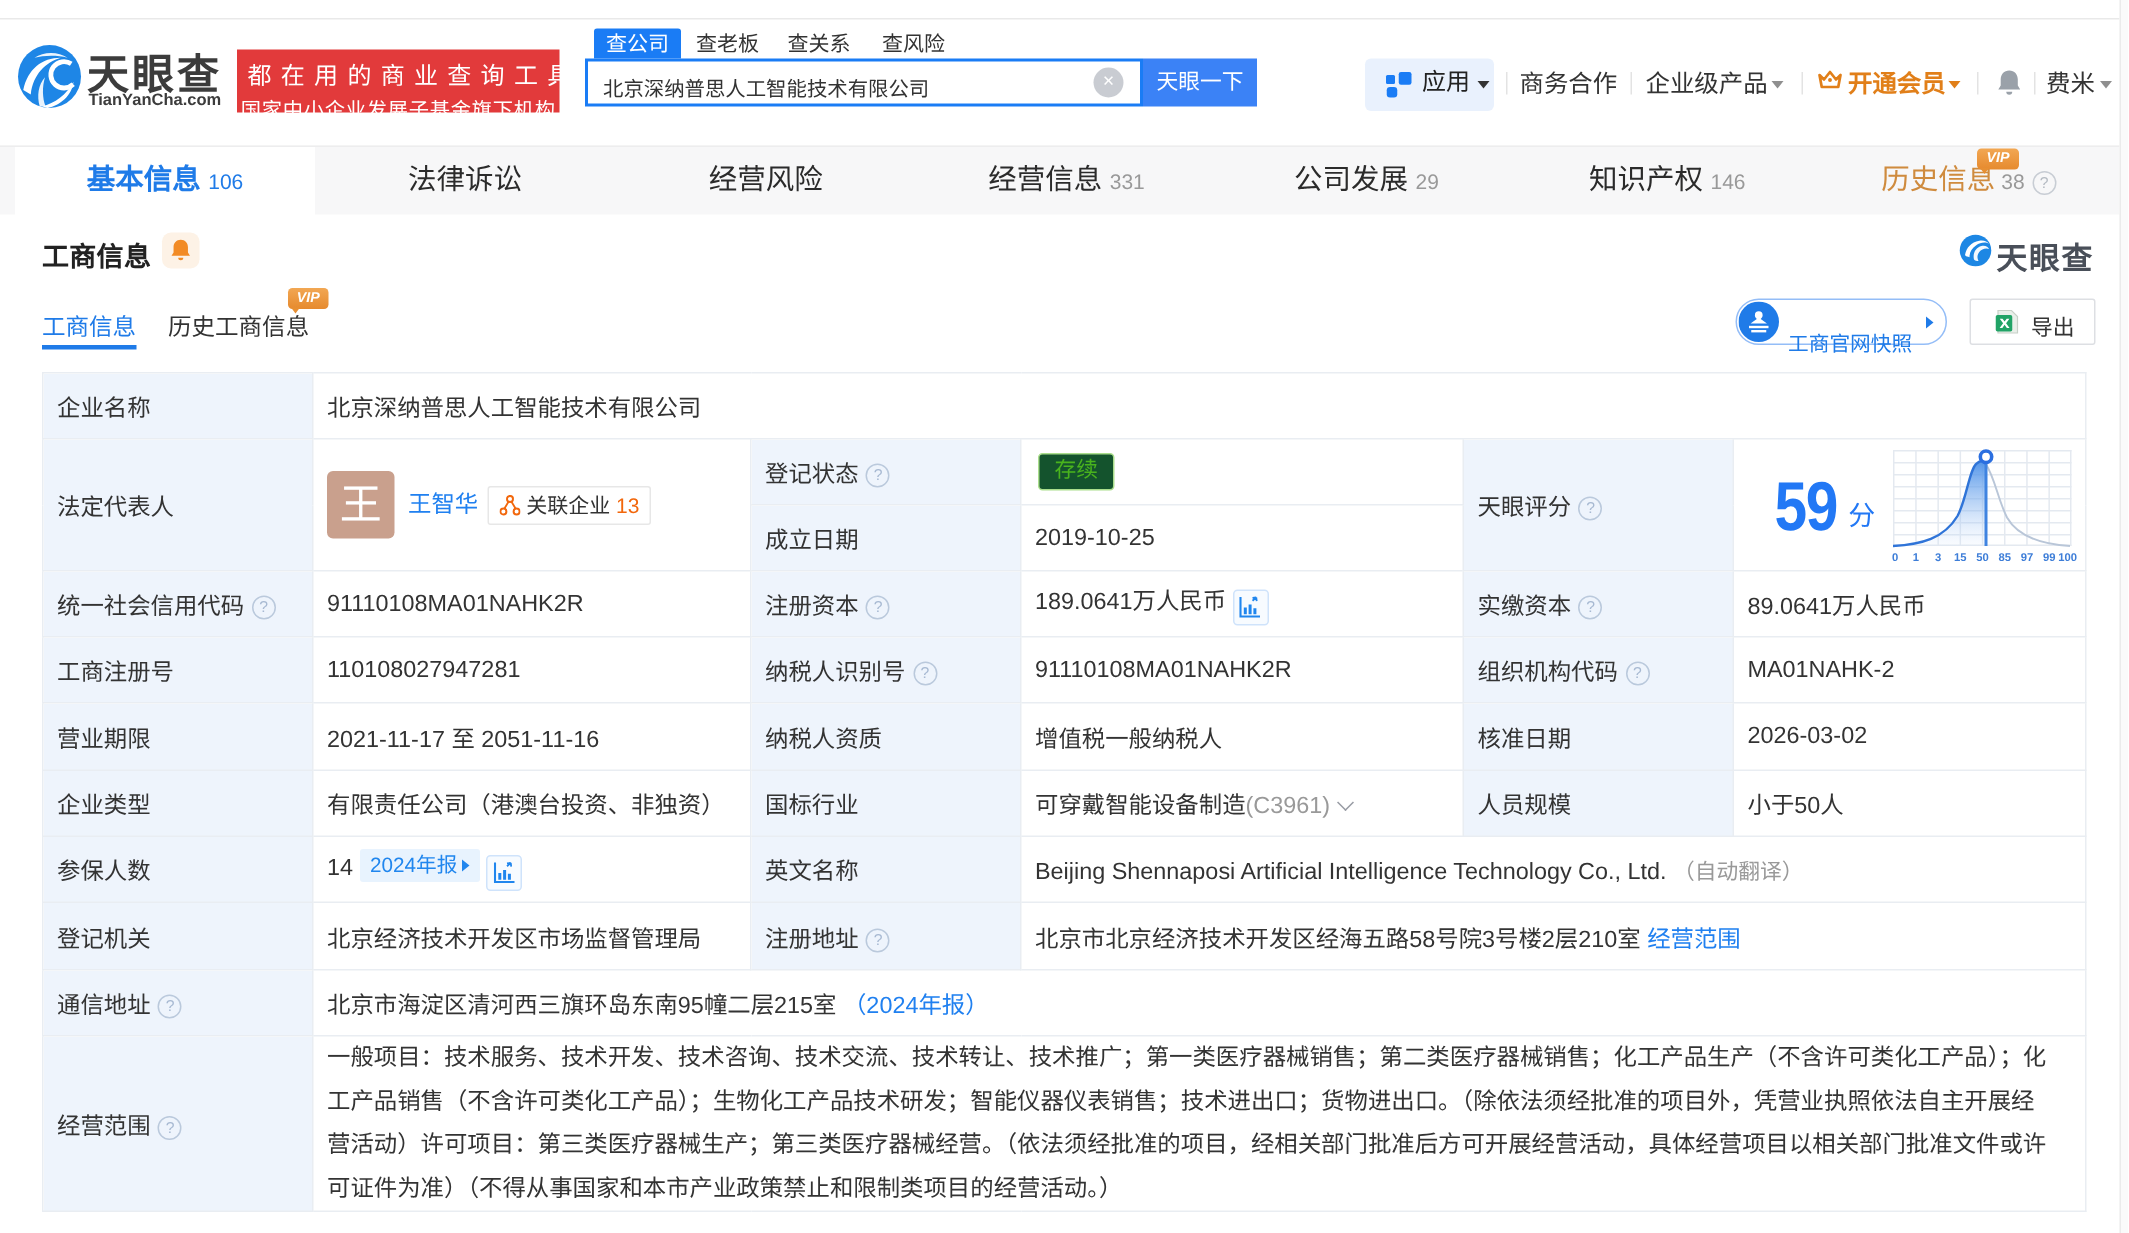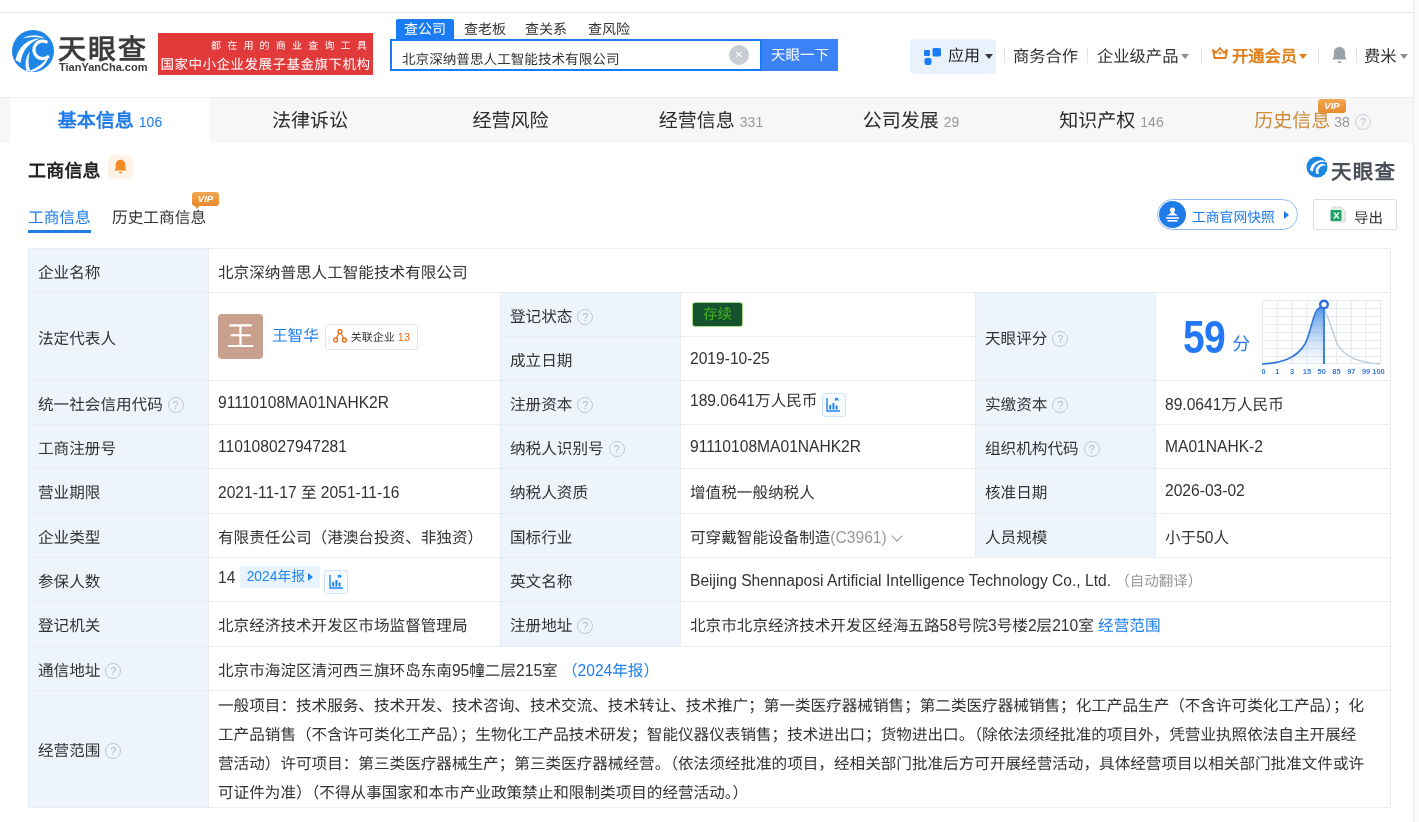--- a/index.html
+++ b/index.html
@@ -7,21 +7,21 @@
 html,body { width:1419px; height:822px; overflow:hidden; background:#fff;
   font-family:"Liberation Sans", sans-serif; }
 #page { position:relative; width:1419px; height:822px; background:#fff; overflow:hidden; }
 .abs { position:absolute; }
 #sbar { right:0; top:0; width:6px; height:822px; background:#fafafa; border-left:1px solid #ebebeb; }
 #topline { left:0; top:12px; width:1413px; height:1px; background:#e9e9e9; }
 
 #logo-cn { left:58px; top:27px; font-size:28px; font-weight:bold; color:#3c3c3c; letter-spacing:2px; }
 #logo-en { left:59px; top:61px; font-size:11px; font-weight:bold; color:#3c3c3c; letter-spacing:0px; }
 #redbox { left:158px; top:33px; width:215px; height:42px; background:#e23a3b; color:#fff; text-align:center; }
-#redbox .r1 { font-size:10px; letter-spacing:6.2px; margin:4px 0 0 7px; white-space:nowrap;text-align:right; }
+#redbox .r1 { font-size:16px; letter-spacing:6.2px; margin:4px 0 0 7px; white-space:nowrap;text-align:right; }
 #redbox .r2 { font-size:13.5px; letter-spacing:0.5px; margin-top:1px; white-space:nowrap; }
 .stab { top:19px; height:35px; line-height:21px; font-size:14px; color:#333; }
 #stab1 { left:396px; width:58px; background:#1a7cf5; color:#fff; text-align:center; border-radius:2px 2px 0 0; }
 #sinput { left:390px; top:39px; width:372px; height:32px; border:2px solid #1a7cf5; background:#fff; }
 #sinput .txt { position:absolute; left:10px; top:7px; font-size:13.6px; color:#333; letter-spacing:0; }
 #sclear { left:729px; top:45px; width:20px; height:20px; border-radius:50%; background:#c9ccd2; color:#fff; font-size:10px; text-align:center; line-height:20px; }
 #sbtn { left:762px; top:39px; width:76px; height:32px; background:#3b82f6; color:#fff; font-size:14.5px; text-align:center; line-height:32px; letter-spacing:0; }
 #appbtn { left:910px; top:39px; width:86px; height:35px; background:#e9f1fd; border-radius:4px; }
 .hmenu { top:47px; height:18px; line-height:18px; font-size:16.3px; color:#333; white-space:nowrap; }
 .hsep { top:48px; width:1px; height:15px; background:#e3e3e3; }
@@ -37,37 +37,37 @@
 .vipbadge { position:absolute; background:linear-gradient(180deg,#f2a753,#e68a2e); color:#fff; font-size:9.5px; font-weight:bold; font-style:italic; border-radius:3px; text-align:center; }
 .vipbadge i { position:absolute; left:2px; bottom:-3px; width:0; height:0; border-left:3px solid transparent; border-right:3px solid transparent; border-top:4px solid #e78f33; }
 
 #sect-title { left:28px; top:156px; font-size:18px; font-weight:bold; color:#222; letter-spacing:0.2px; }
 #bellbox { left:108px; top:155px; width:25px; height:24px; background:#fdf2e6; border-radius:6px; }
 #wmark-txt { left:1331px; top:155px; font-size:20.5px; font-weight:bold; color:#494f59; letter-spacing:1.2px; }
 #subtab1 { left:28px; top:205px; font-size:15.7px; color:#1f7be8; }
 #subtab1-line { left:28px; top:230px; width:63px; height:3px; background:#1f7be8; }
 #subtab2 { left:112px; top:205px; font-size:15.7px; color:#333; }
 #snapbtn { left:1157px; top:199px; width:141px; height:31px; border:1px solid #94bdf7; border-radius:16px; background:#fff; }
-#snapbtn .t { position:absolute; left:34px; top:6px; font-size:13.8px; color:#1f7be8; white-space:nowrap; }
+#snapbtn .t { position:absolute; left:34px; top:18px; font-size:13.8px; color:#1f7be8; white-space:nowrap; }
 #snapbtn .arr { position:absolute; right:8px; top:11px; width:0; height:0; border-top:4px solid transparent; border-bottom:4px solid transparent; border-left:5px solid #1f7be8; }
 #exportbtn { left:1313px; top:199px; width:84px; height:31px; border:1px solid #dddfe3; border-radius:2px; background:#fff; }
 #exportbtn .t { position:absolute; left:40px; top:6px; font-size:14.5px; color:#333; }
 
 #tbl { position:absolute; left:28px; top:248px; width:1362px; border-collapse:collapse; table-layout:fixed; font-size:15.6px; color:#333; }
 #tbl td { border:1px solid #e9edf2; vertical-align:middle; padding:0 6px 0 9px; overflow:hidden; }
 #tbl td.lb { background:#eef4fc; }
 .blue { color:#2080f0; }
 .gray { color:#999; }
 .tag-green { display:inline-block; height:25px; line-height:23px; padding:0 10px; background:#14532d; border:1px solid #aade8c; border-radius:3px; color:#49b31d; font-size:14.5px; }
 .annual { display:inline-block; height:22px; line-height:22px; padding:0 7px; background:#e8f3fe; border-radius:2px; color:#2086ee; font-size:13.8px; vertical-align:2px; }
 .annual .arr { display:inline-block; width:0; height:0; border-top:4px solid transparent; border-bottom:4px solid transparent; border-left:5px solid #2086ee; margin-left:3px; }
 .cicon { display:inline-block; width:24px; height:24px; border:1px solid #cfe3fb; border-radius:3px; background:#f7fbff; text-align:center; vertical-align:-6px; }
 .cicon svg { margin-top:3px; }
 #avatar { display:inline-block; width:45px; height:45px; border-radius:4px; background:#c9a08d; color:#fff; font-size:28px; text-align:center; line-height:45px; vertical-align:middle; }
-#relbadge { display:inline-block; height:26px; line-height:24px; border:1px solid #e7e7e7; border-radius:2px; padding:0 7px; font-size:11px; color:#333; vertical-align:middle; background:#fff; }
+#relbadge { display:inline-block; height:26px; line-height:24px; border:1px solid #e7e7e7; border-radius:2px; padding:0 7px; font-size:14px; color:#333; vertical-align:middle; background:#fff; }
 #score59 { display:inline-block; font-size:46px; font-weight:bold; color:#2278f5; letter-spacing:-1px; transform:scaleX(0.85); transform-origin:left center; vertical-align:middle; }
 .chev { display:inline-block; width:8px; height:8px; border-right:1.5px solid #979ba3; border-bottom:1.5px solid #979ba3; transform:rotate(45deg); vertical-align:3px; margin-left:6px; }
 </style>
 </head>
 <body>
 <div id="page">
   <div class="abs" id="topline"></div>
 
   <svg class="abs" style="left:11px; top:29px;" width="44" height="44" viewBox="0 0 44 44">
     <circle cx="22" cy="22" r="21" fill="#1e86e6"></circle>

